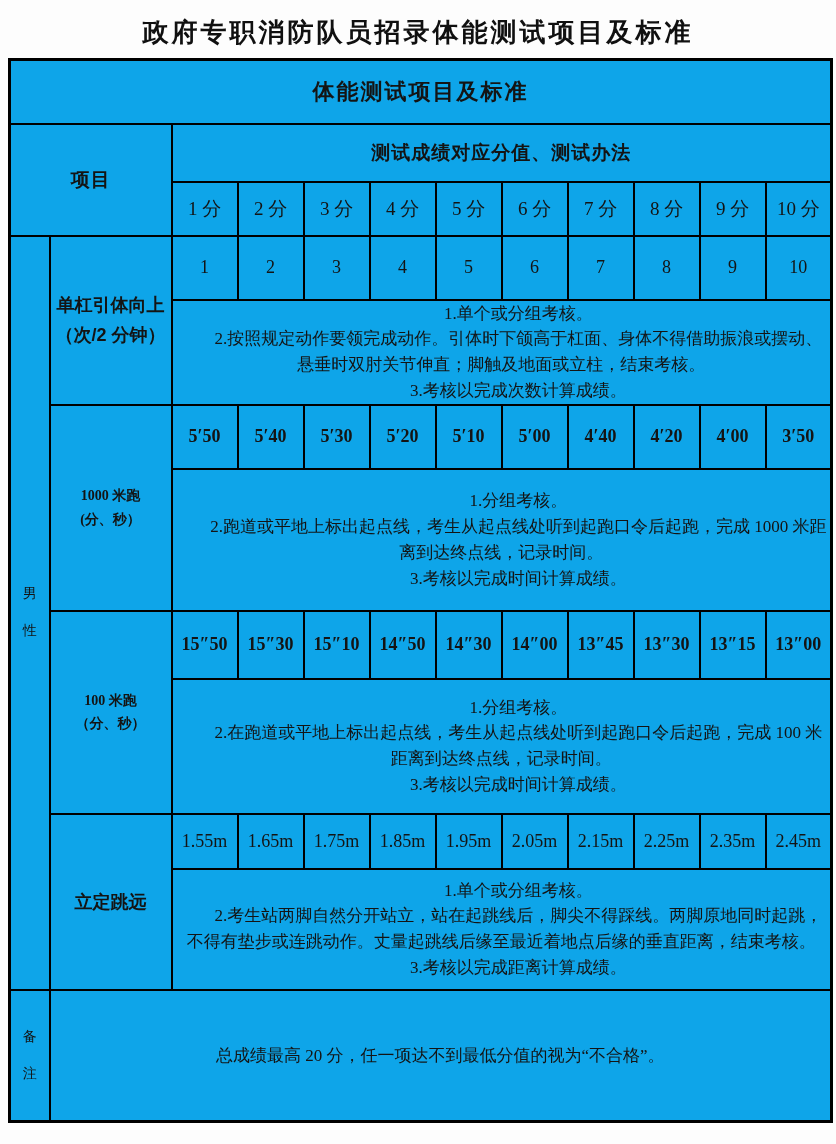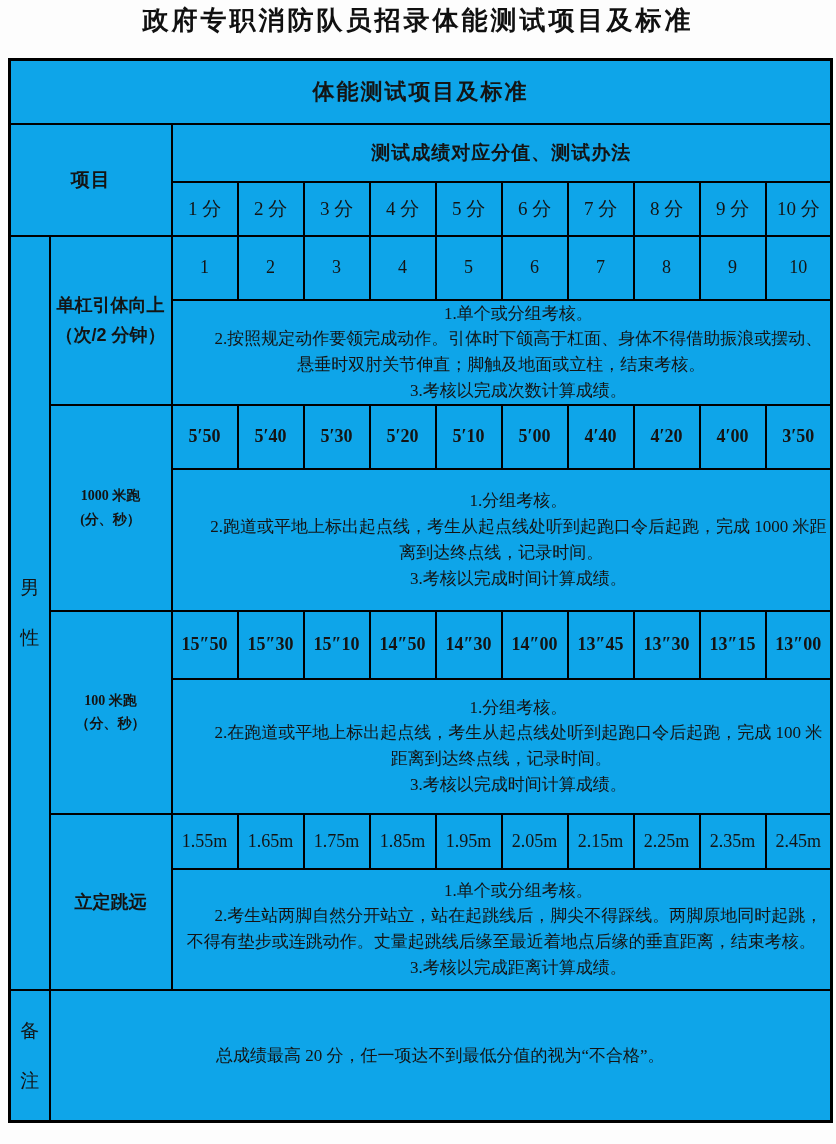--- a/index.html
+++ b/index.html
@@ -8,21 +8,21 @@
     background:#ffffff;
     font-family:"Liberation Serif","DejaVu Serif",serif;
     color:#141414;
     -webkit-font-smoothing:antialiased;
   }
   .page{
     position:relative;width:836px;height:1144px;
     background:#fdfdfd;overflow:hidden;
   }
   .doc-title{
-    padding-top:3px;
+    padding-top:15px;
     text-align:center;
     font-family:"Liberation Sans","DejaVu Sans",sans-serif;
     font-weight:bold;
     font-size:26px;
     letter-spacing:3px;
     color:#101010;
   }
   table.fit{
     position:absolute;left:8px;top:58px;
     width:820px;
@@ -65,21 +65,21 @@
     text-align:left;
     font-size:17px;
     line-height:1.52;
     padding:3px 10px 3px 7px;
   }
   .notes p{
     margin:0;
     text-indent:2em;
   }
   .gender{
-    font-size:19px;
+    font-size:14px;
   }
   .vert{
     display:inline-block;
     width:1.1em;
     word-break:break-all;
     line-height:2.6;
     text-align:center;
   }
   .remark-cell{
     text-align:left;

